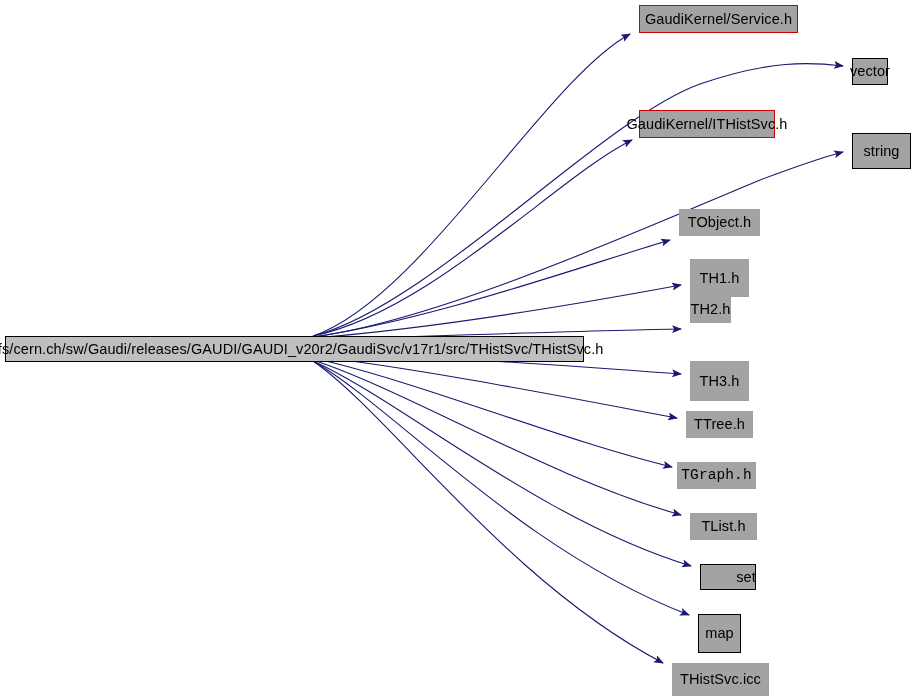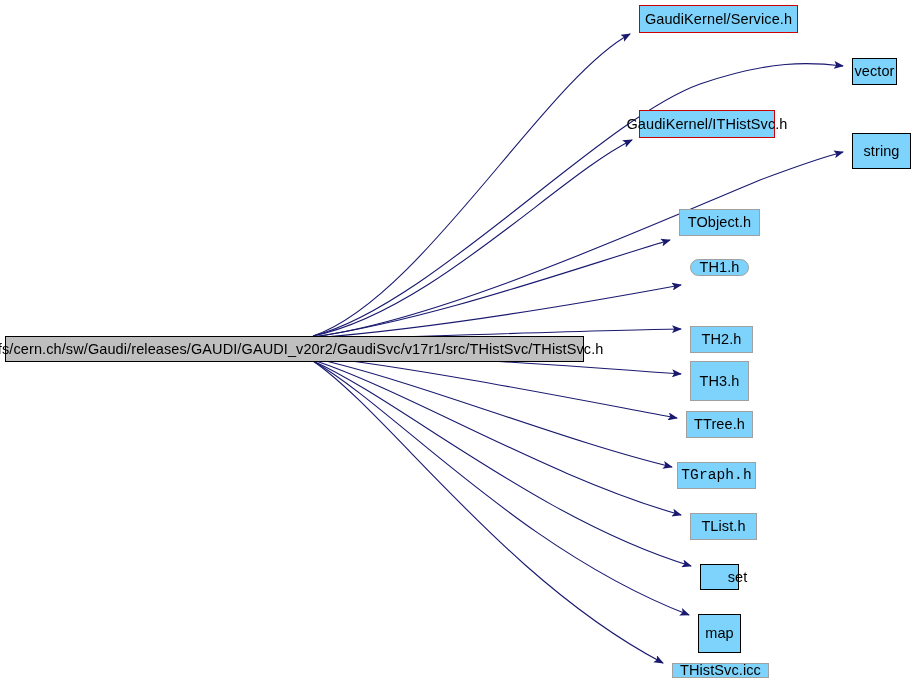--- a/index.html
+++ b/index.html
@@ -24,21 +24,21 @@
     width: 917px;
     height: 696px;
   }
   .graph-node {
     position: absolute;
     box-sizing: border-box;
     display: flex;
     align-items: center;
     justify-content: center;
     white-space: nowrap;
-    background: #7dd3fc;
+    background: #a3a3a3;
     border: 1px solid #a0a0a0;
     color: #000000;
     font-size: 14.5px;
     line-height: 1;
     letter-spacing: 0.1px;
   }
   .graph-node.root-node {
     background: #bfbfbf;
     border: 1px solid #000000;
   }
@@ -82,54 +82,54 @@
       </g>
   </svg>
 
   <div id="node-group">
       <div class="graph-node root-node" style="left: 5px; top: 336px; width: 579px; height: 26px;">
         <span class="node-label">/afs/cern.ch/sw/Gaudi/releases/GAUDI/GAUDI_v20r2/GaudiSvc/v17r1/src/THistSvc/THistSvc.h</span>
       </div>
       <div class="graph-node doc-node" style="left: 639px; top: 5px; width: 159px; height: 28px;">
         <span class="node-label">GaudiKernel/Service.h</span>
       </div>
-      <div class="graph-node std-node" style="left: 852px; top: 58px; width: 45px; height: 27px;">
+      <div class="graph-node std-node" style="left: 852px; top: 58px; width: 36px; height: 27px;">
         <span class="node-label">vector</span>
       </div>
       <div class="graph-node doc-node" style="left: 639px; top: 110px; width: 136px; height: 28px;">
         <span class="node-label">GaudiKernel/ITHistSvc.h</span>
       </div>
       <div class="graph-node std-node" style="left: 852px; top: 133px; width: 59px; height: 36px;">
         <span class="node-label">string</span>
       </div>
       <div class="graph-node " style="left: 679px; top: 209px; width: 81px; height: 27px;">
         <span class="node-label">TObject.h</span>
       </div>
-      <div class="graph-node " style="left: 690px; top: 259px; width: 59px; height: 17px; border-radius: 13px;">
+      <div class="graph-node " style="left: 690px; top: 259px; width: 59px; height: 38px;">
         <span class="node-label">TH1.h</span>
       </div>
-      <div class="graph-node " style="left: 690px; top: 326px; width: 63px; height: 27px;">
+      <div class="graph-node " style="left: 690px; top: 296px; width: 41px; height: 27px;">
         <span class="node-label">TH2.h</span>
       </div>
       <div class="graph-node " style="left: 690px; top: 361px; width: 59px; height: 40px;">
         <span class="node-label">TH3.h</span>
       </div>
       <div class="graph-node " style="left: 686px; top: 411px; width: 67px; height: 27px;">
         <span class="node-label">TTree.h</span>
       </div>
       <div class="graph-node " style="left: 677px; top: 462px; width: 79px; height: 27px; font-family: Liberation Mono, monospace;">
         <span class="node-label">TGraph.h</span>
       </div>
       <div class="graph-node " style="left: 690px; top: 513px; width: 67px; height: 27px;">
         <span class="node-label">TList.h</span>
       </div>
-      <div class="graph-node std-node" style="left: 700px; top: 564px; width: 39px; height: 26px; padding-left: 36px;">
+      <div class="graph-node std-node" style="left: 700px; top: 564px; width: 56px; height: 26px; padding-left: 36px;">
         <span class="node-label">set</span>
       </div>
       <div class="graph-node std-node" style="left: 698px; top: 614px; width: 43px; height: 39px;">
         <span class="node-label">map</span>
       </div>
-      <div class="graph-node " style="left: 672px; top: 663px; width: 97px; height: 15px;">
+      <div class="graph-node " style="left: 672px; top: 663px; width: 97px; height: 33px;">
         <span class="node-label">THistSvc.icc</span>
       </div>
     </div>
 
 </div>
 
 </body></html>

